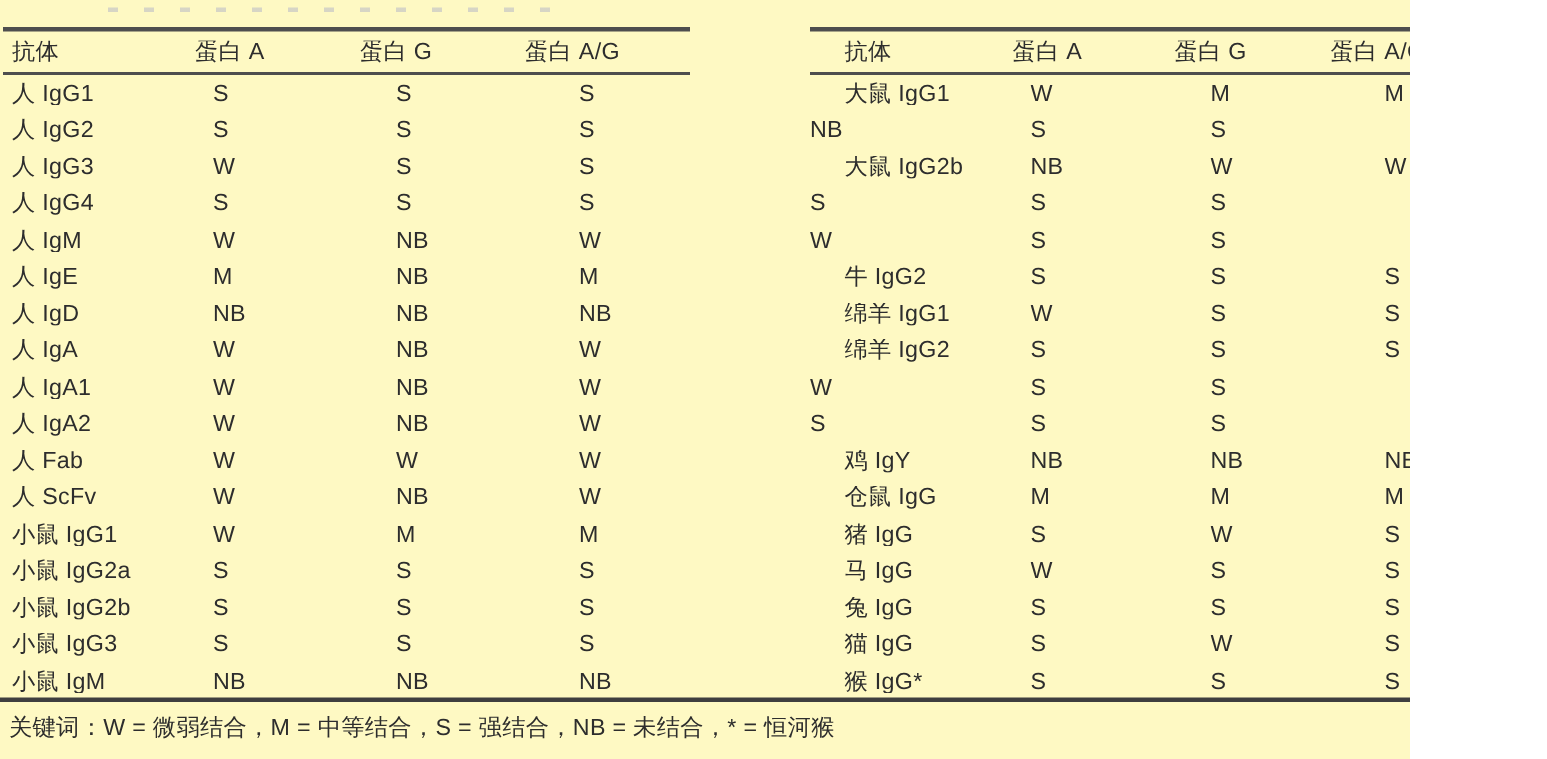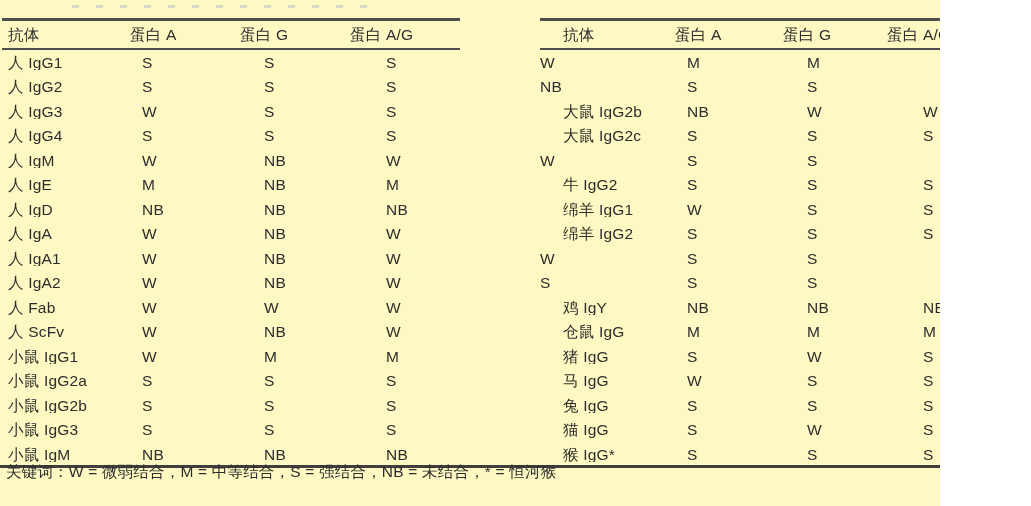--- a/index.html
+++ b/index.html
@@ -48,21 +48,21 @@
   .t-left  .tcell.c0 { padding-left: 6px; }
   .t-right .tcell.c0 { padding-left: 23px; }
   .bottom-rule {
     position: absolute;
     top: 465px; left: 0;
     width: 1028px; height: 2.5px;
     background: #3f3f3f;
   }
   .legend {
     position: absolute;
-    top: 462px; left: 6px;
+    top: 475px; left: 6px;
     font-size: 15.5px;
     letter-spacing: 0.2px;
     color: #2d2d2d;
     white-space: nowrap;
   }
 </style>
 </head>
 <body>
 
 <div class="page">
@@ -184,37 +184,37 @@
 
   <div class="table t-right">
     <div class="thead">
       <div class="tcell c0">抗体</div>
       <div class="tcell c1">蛋白 A</div>
       <div class="tcell c2">蛋白 G</div>
       <div class="tcell c3">蛋白 A/G</div>
     </div>
     <div class="tbody">
         <div class="trow">
+          <div class="tcell c0">大鼠 IgG1</div>
           <div class="tcell c1">W</div>
           <div class="tcell c2">M</div>
           <div class="tcell c3">M</div>
         </div>
         <div class="trow">
           <div class="tcell c1">NB</div>
           <div class="tcell c2">S</div>
           <div class="tcell c3">S</div>
         </div>
         <div class="trow">
           <div class="tcell c0">大鼠 IgG2b</div>
           <div class="tcell c1">NB</div>
           <div class="tcell c2">W</div>
           <div class="tcell c3">W</div>
         </div>
         <div class="trow">
-          <div class="tcell c0">大鼠 IgG2c</div>
           <div class="tcell c1">S</div>
           <div class="tcell c2">S</div>
           <div class="tcell c3">S</div>
         </div>
         <div class="trow">
           <div class="tcell c1">W</div>
           <div class="tcell c2">S</div>
           <div class="tcell c3">S</div>
         </div>
         <div class="trow">

